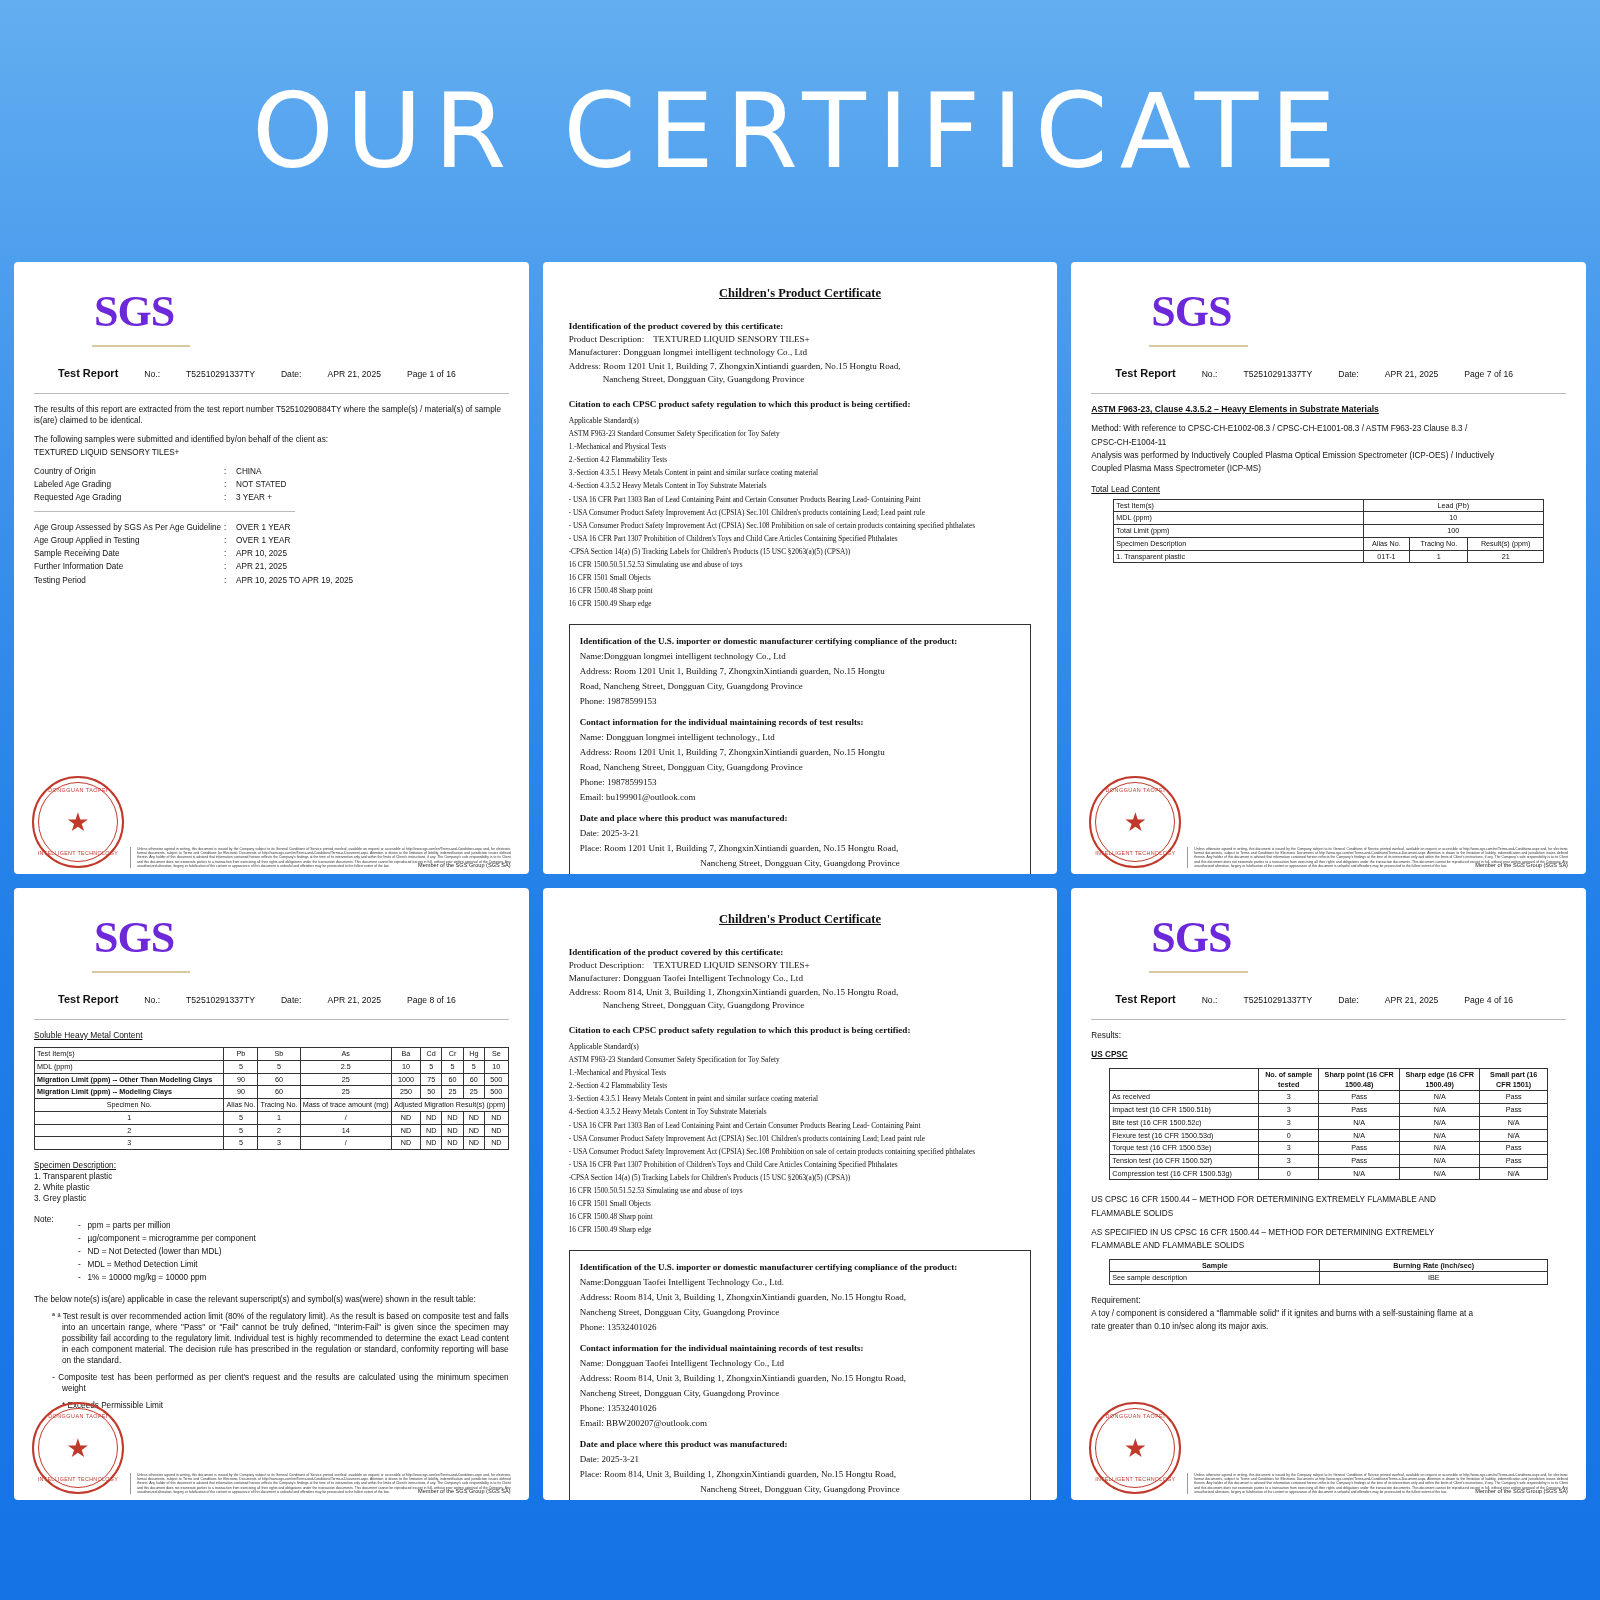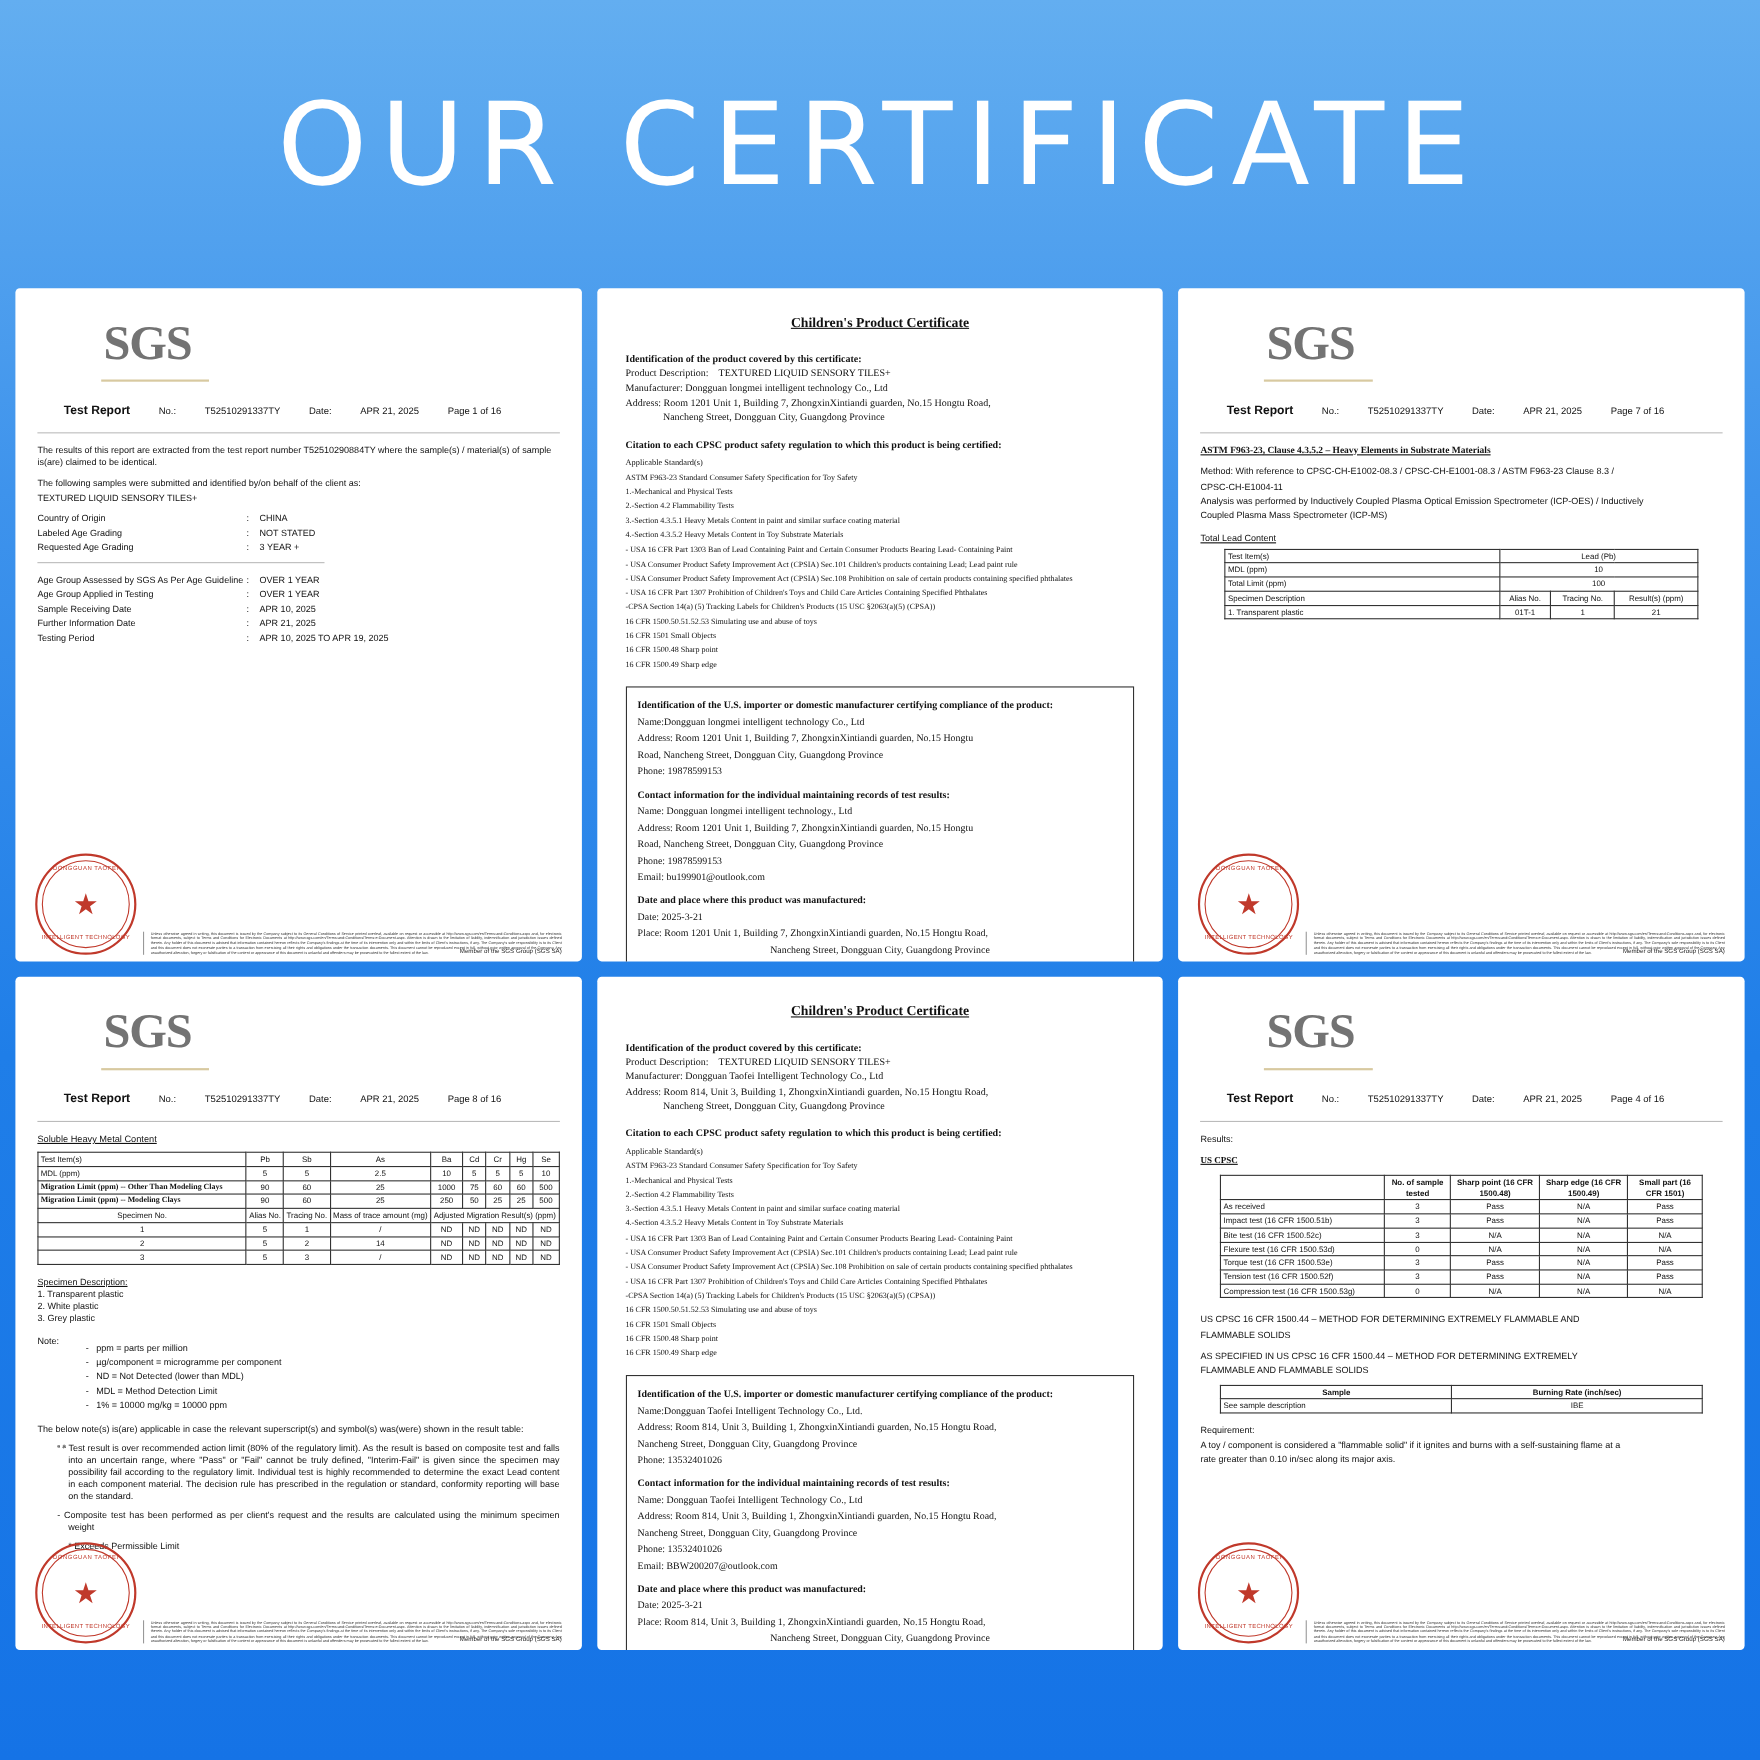--- a/index.html
+++ b/index.html
@@ -38,21 +38,21 @@
     font-size: 8.2px;
     line-height: 1.35;
     color:#111;
   }
 
   
   .sgs-logo {
     font-family:"Liberation Serif", serif;
     font-size: 44px;
     font-weight:bold;
-    color:#737373;
+    color:#6d28d9;
     letter-spacing:-1px;
     margin-left: 60px;
     display:inline-block;
     position:relative;
   }
   .sgs-logo:after{
     content:"";
     position:absolute; left:-2px; right:-16px; bottom:-6px;
     height:2px; background:#d8c9a0;
   }
@@ -68,21 +68,21 @@
 
   .kv { display:flex; margin:2px 0; }
   .kv .k { width:190px; }
   .kv .c { width:12px; }
   .kv .v { flex:1; }
 
   .blk { margin: 8px 0; }
   .blk p { margin: 2px 0; }
 
   .under { text-decoration: underline; }
-  .b { font-weight: bold; font-family: Liberation Serif, serif; }
+  .b { font-weight: bold; }
 
   
   table.t { border-collapse: collapse; width:100%; font-size:7.2px; }
   table.t td, table.t th { border:1px solid #333; padding:1px 2px; text-align:center; }
   table.t td.l { text-align:left; }
 
   
   .footer {
     position:absolute; left:0; right:0; bottom:6px;
     display:flex; align-items:flex-end; padding: 0 18px;

